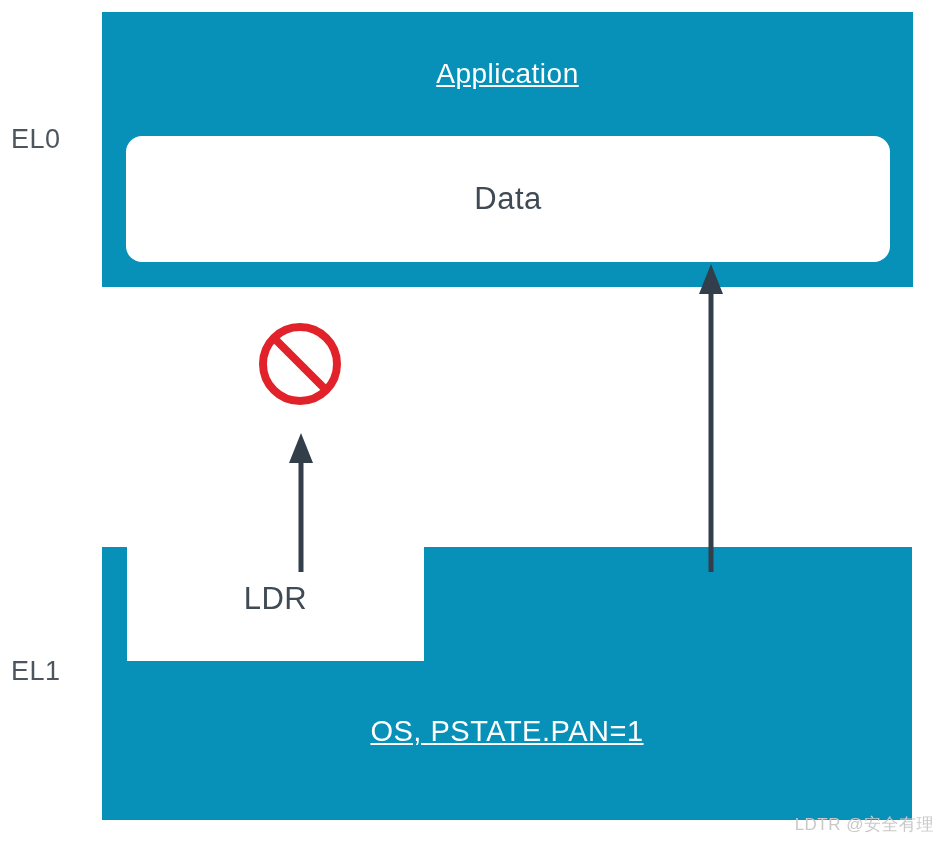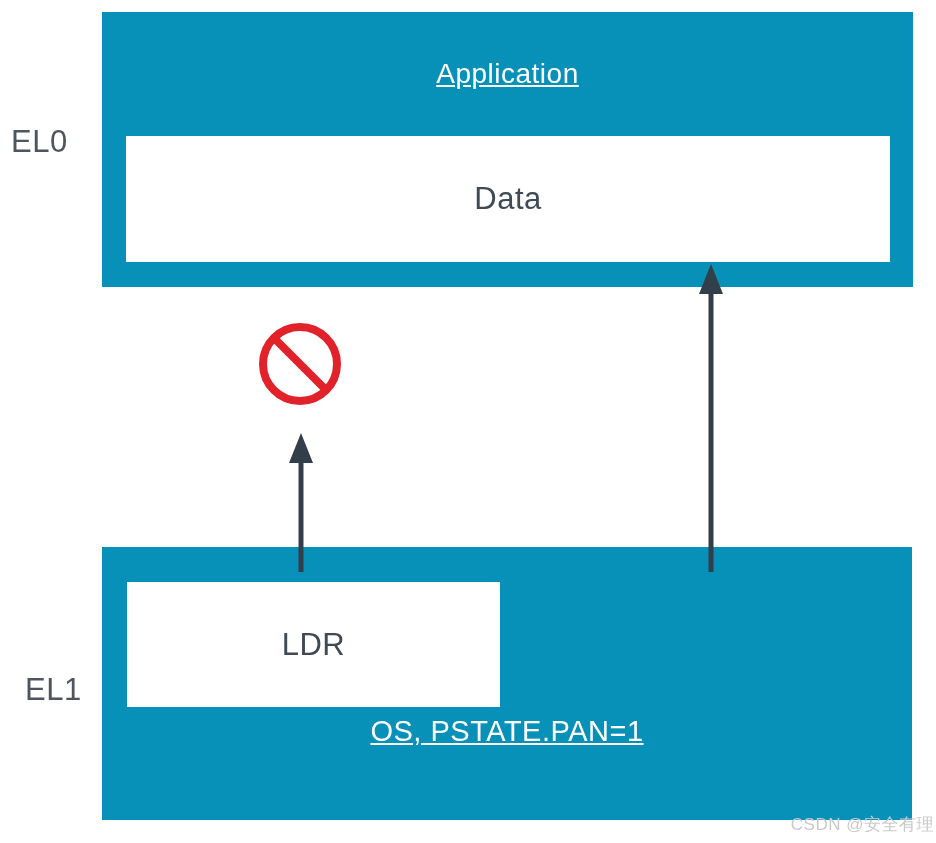--- a/index.html
+++ b/index.html
@@ -26,21 +26,21 @@
     position:absolute;
     display:flex;align-items:center;justify-content:center;
     color:#ffffff;
     font-size:28px;
     letter-spacing:0.5px;
     text-decoration:underline;
   }
   .el-label{
     position:absolute;
     color:#4d565f;
-    font-size:31px;
+    font-size:27px;
     letter-spacing:0.5px;
   }
   #svg-overlay{
     position:absolute;left:0;top:0;
     pointer-events:none;
     z-index:5;
   }
   #watermark{
     position:absolute;
     right:2px;top:813px;
@@ -52,46 +52,46 @@
 </style>
 </head>
 <body>
 
 <div id="canvas">
 
   <div class="teal-box" style="left:102px;top:12px;width:811px;height:275px;"></div>
 
   <div class="box-title" style="left:102px;top:12px;width:811px;height:124px;">Application</div>
 
-  <div class="white-box" style="left:126px;top:136px;width:764px;height:126px;">Data</div>
+  <div class="white-box" style="left:126px;top:136px;width:764px;height:126px;border-radius:16px;">Data</div>
 
   <div class="el-label" style="left:11px;top:124px;">EL0</div>
 
   <div class="teal-box" style="left:102px;top:547px;width:810px;height:273px;"></div>
 
-  <div class="white-box" style="left:127px;top:582px;width:373px;height:125px;">LDR</div>
+  <div class="white-box" style="left:127px;top:536px;width:297px;height:125px;">LDR</div>
 
 
   <div class="box-title" style="left:102px;top:672px;width:810px;height:118px;font-size:29px;">OS, PSTATE.PAN=1</div>
 
-  <div class="el-label" style="left:25px;top:656px;margin-top:16px;">EL1</div>
+  <div class="el-label" style="left:11px;top:656px;">EL1</div>
 
   <svg id="svg-overlay" width="936" height="843" viewBox="0 0 936 843">
 
     <g>
       <line x1="301" y1="572" x2="301" y2="458" stroke="#333e4b" stroke-width="5"></line>
       <polygon points="301,433 289,463 313,463" fill="#333e4b"></polygon>
     </g>
 
     <g>
       <circle cx="300" cy="364" r="37" fill="none" stroke="#e2222a" stroke-width="8"></circle>
       <line x1="274" y1="338" x2="326" y2="390" stroke="#e2222a" stroke-width="8"></line>
     </g>
 
     <g>
       <line x1="711" y1="572" x2="711" y2="288" stroke="#333e4b" stroke-width="5"></line>
       <polygon points="711,264 699,294 723,294" fill="#333e4b"></polygon>
     </g>
   </svg>
 
-  <div id="watermark">CSDN @安全有理</div>
+  <div id="watermark">LDTR @安全有理</div>
 
 </div>
 
 </body></html>

